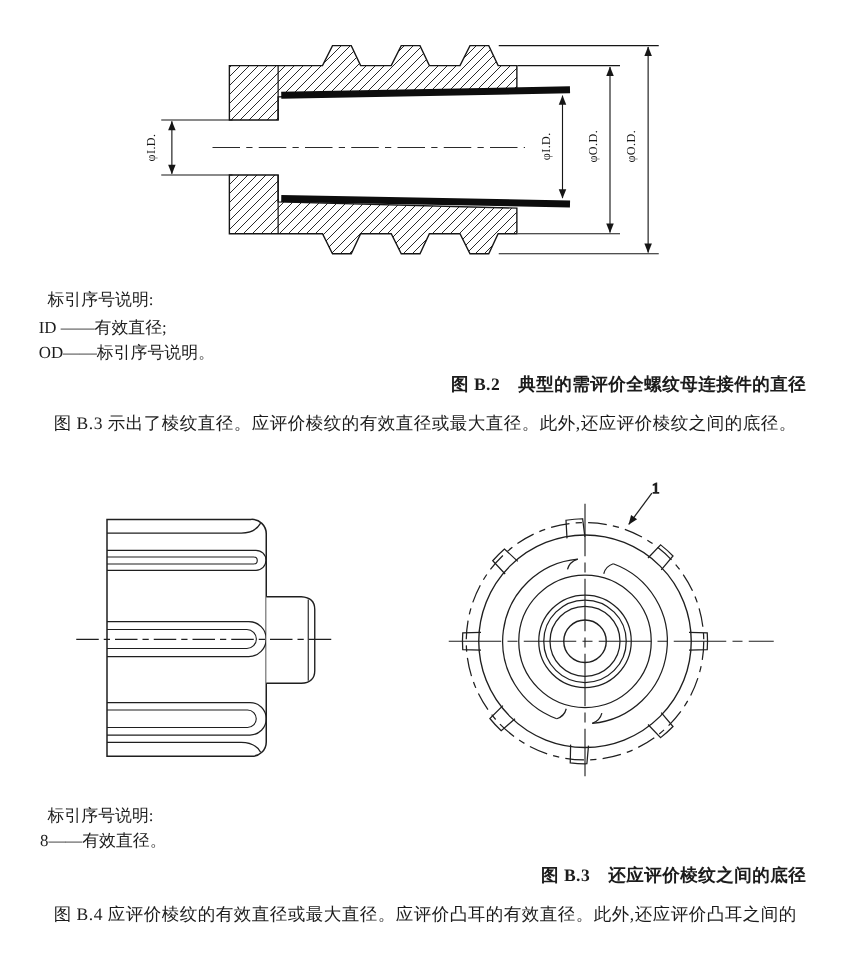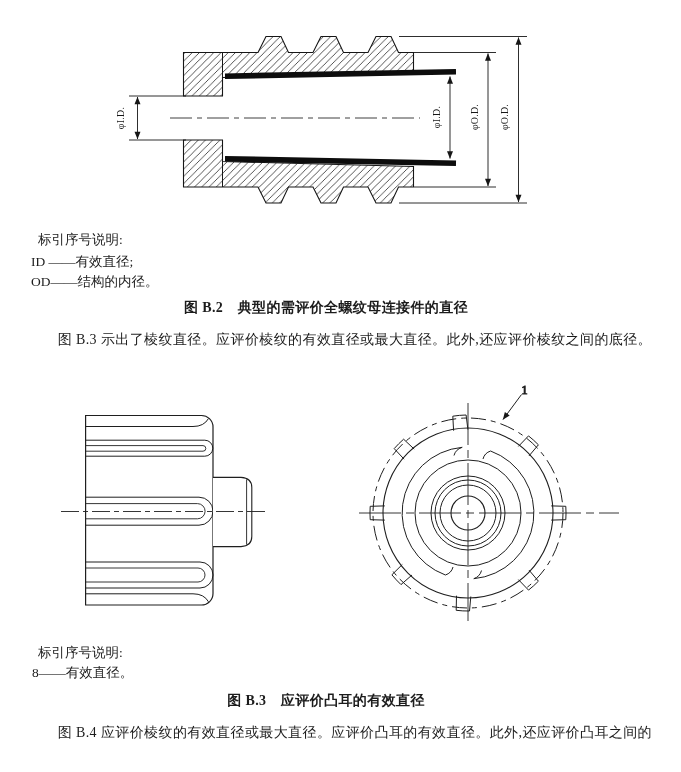--- a/index.html
+++ b/index.html
@@ -8,22 +8,22 @@
     width:681px;height:772px;
     margin:0 auto;
     background:#ffffff;
     font-family:"Liberation Serif","DejaVu Serif",serif;
     color:#1c1c1c;
     overflow:hidden;
   }
   .fig{position:absolute;left:0;}
   .txtline{position:absolute;font-size:13.5px;line-height:16px;white-space:nowrap;}
   .para{position:absolute;left:18px;width:634px;font-size:14px;letter-spacing:.4px;line-height:22px;}
-  .para .indent{text-indent:25px;text-align:right;}
-  .caption{position:absolute;left:18px;width:616px;text-align:center;font-weight:bold;font-size:14px;letter-spacing:.4px;white-space:nowrap;}
+  .para .indent{text-indent:25px;}
+  .caption{position:absolute;left:29px;width:616px;text-align:right;font-weight:bold;font-size:14px;letter-spacing:.4px;white-space:nowrap;}
   svg text{font-family:"Liberation Serif","DejaVu Serif",serif;fill:#161616;}
   .dimlabel{font-size:9.8px;letter-spacing:.3px;}
   .calloutlabel{font-size:12px;}
 </style>
 </head>
 <body>
 
 <div class="page">
 
   <svg class="fig" style="top:0" width="681" height="232" viewBox="0 0 681 232">
@@ -69,21 +69,21 @@
     <g>
       <line x1="399" y1="36.5" x2="527" y2="36.5" stroke="#161616" stroke-width="0.9"></line>
       <line x1="399" y1="203" x2="527" y2="203" stroke="#161616" stroke-width="0.9"></line>
       <line x1="518.5" y1="37.5" x2="518.5" y2="202" stroke="#161616" stroke-width="0.9" marker-start="url(#arw)" marker-end="url(#arw)"></line>
       <text class="dimlabel" transform="translate(508,117) rotate(-90)" text-anchor="middle">φO.D.</text>
     </g>
   </svg>
 
   <div class="txtline" style="left:38px;top:232px">标引序号说明:</div>
   <div class="txtline" style="left:31px;top:254px">ID ——有效直径;</div>
-  <div class="txtline" style="left:31px;top:274px">OD——结构的内径。</div>
+  <div class="txtline" style="left:31px;top:274px">OD——标引序号说明。</div>
 
   <div class="caption" style="top:299px">图 B.2　典型的需评价全螺纹母连接件的直径</div>
 
   <div class="para" style="top:329px">
     <div class="indent">图 B.3 示出了棱纹直径。应评价棱纹的有效直径或最大直径。此外,还应评价棱纹之间的底径。</div>
   </div>
 
   <svg class="fig" style="top:368px" width="681" height="272" viewBox="0 368 681 272">
 
     <g stroke="#1f1f1f" fill="none">
@@ -139,19 +139,19 @@
         </g>
 
       <line x1="521.5" y1="394.5" x2="503" y2="419.5" stroke-width="1" marker-end="url(#arw)"></line>
       <text class="calloutlabel" x="521.5" y="394">1</text>
     </g>
   </svg>
 
   <div class="txtline" style="left:38px;top:645px">标引序号说明:</div>
   <div class="txtline" style="left:32px;top:665px">8——有效直径。</div>
 
-  <div class="caption" style="top:692px">图 B.3　应评价凸耳的有效直径</div>
+  <div class="caption" style="top:692px">图 B.3　还应评价棱纹之间的底径</div>
 
   <div class="para" style="top:722px">
     <div class="indent">图 B.4 应评价棱纹的有效直径或最大直径。应评价凸耳的有效直径。此外,还应评价凸耳之间的</div>
   </div>
 
 </div>
 
 </body></html>

